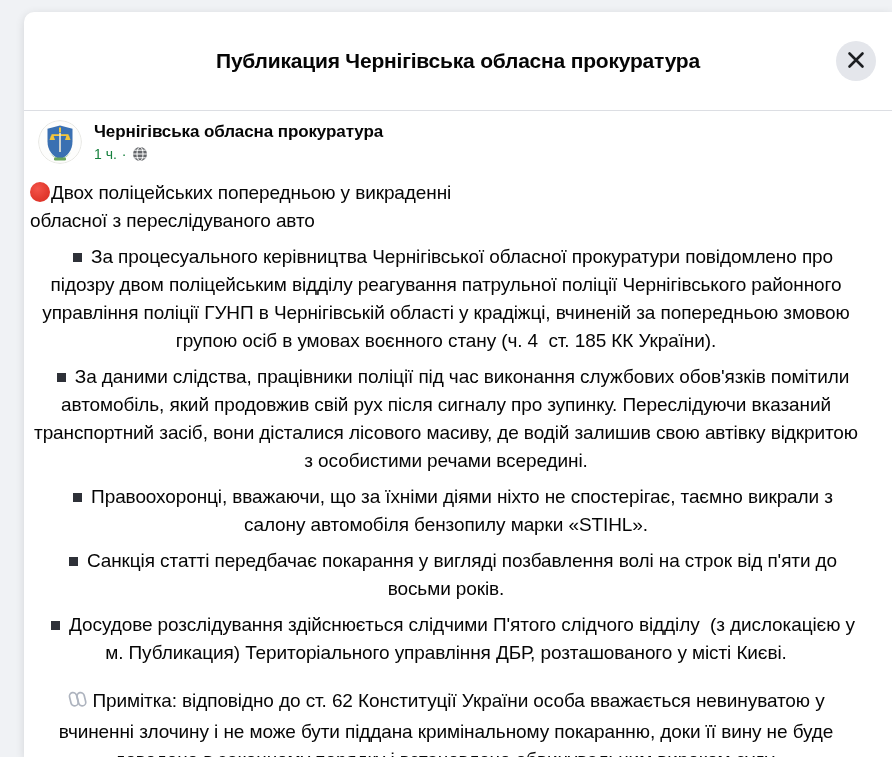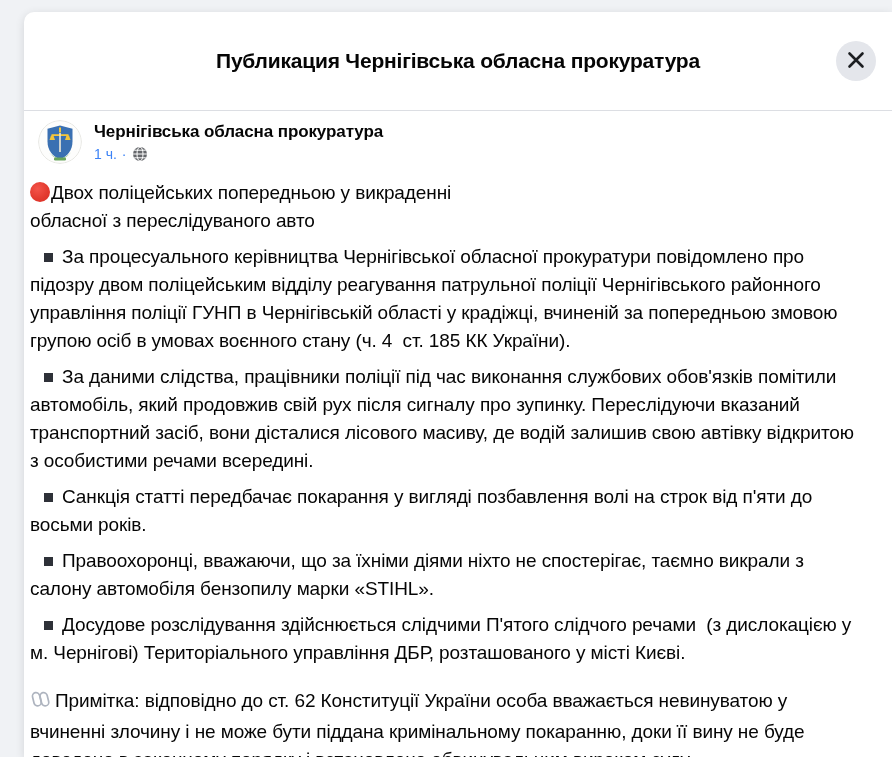--- a/index.html
+++ b/index.html
@@ -65,31 +65,31 @@
     letter-spacing: -0.1px;
     color: #050505;
     text-decoration: none;
     cursor: pointer;
   }
   .post-meta {
     display: flex;
     align-items: center;
     margin-top: 4px;
     font-size: 14px;
-    color: #3b82f6;
+    color: #15803d;
   }
   .post-meta .dot { margin: 0 5px; }
   .post-body {
     font-size: 19px;
     line-height: 28px;
     letter-spacing: -0.1px;
   }
   .post-body .txt { white-space: pre-wrap; }
   .headline { margin-top: 15px; }
-  .para { margin-top: 8px; text-indent: 14px; }
+  .para { margin-top: 8px; text-indent: 14px; text-align: center; }
   .para.no-indent { text-indent: 0; }
   .note-para { margin-top: 20px; }
   .footer-rule { margin-top: 6px; letter-spacing: 0; }
   .red-dot {
     display: inline-block;
     width: 20px; height: 20px;
     border-radius: 50%;
     background: radial-gradient(circle at 38% 34%, #f4544a 0%, #e33b30 55%, #d92c22 100%);
     vertical-align: -3px;
     margin-right: 1px;
@@ -166,29 +166,29 @@
 
       <div class="para">
         <span class="sq-bullet"></span><span class="txt">За процесуального керівництва Чернігівської обласної прокуратури повідомлено про підозру двом поліцейським відділу реагування патрульної поліції Чернігівського районного управління поліції ГУНП в Чернігівській області у крадіжці, вчиненій за попередньою змовою групою осіб в умовах воєнного стану (ч. 4  ст. 185 КК України).</span>
       </div>
 
       <div class="para">
         <span class="sq-bullet"></span><span class="txt">За даними слідства, працівники поліції під час виконання службових обов'язків помітили автомобіль, який продовжив свій рух після сигналу про зупинку. Переслідуючи вказаний транспортний засіб, вони дісталися лісового масиву, де водій залишив свою автівку відкритою з особистими речами всередині.</span>
       </div>
 
       <div class="para">
+        <span class="sq-bullet"></span><span class="txt">Правоохоронці, вважаючи, що за їхніми діями ніхто не спостерігає, таємно викрали з салону автомобіля бензопилу марки «STIHL».</span>
+      </div>
+
+      <div class="para">
         <span class="sq-bullet"></span><span class="txt">Санкція статті передбачає покарання у вигляді позбавлення волі на строк від п'яти до восьми років.</span>
       </div>
 
       <div class="para">
-        <span class="sq-bullet"></span><span class="txt">Правоохоронці, вважаючи, що за їхніми діями ніхто не спостерігає, таємно викрали з салону автомобіля бензопилу марки «STIHL».</span>
-      </div>
-
-      <div class="para">
-        <span class="sq-bullet"></span><span class="txt">Досудове розслідування здійснюється слідчими П'ятого слідчого речами  (з дислокацією у м. Чернігові) Територіального управління ДБР, розташованого у місті Києві.</span>
+        <span class="sq-bullet"></span><span class="txt">Досудове розслідування здійснюється слідчими П'ятого слідчого відділу  (з дислокацією у м. Публикация) Територіального управління ДБР, розташованого у місті Києві.</span>
       </div>
 
       <div class="para no-indent note-para">
         <span class="inline-icon">
           <svg width="22" height="22" viewBox="0 0 22 22">
             <g fill="none" stroke="#aeb4bf" stroke-width="1.7">
               <rect x="3.2" y="4.5" width="7.2" height="13.5" rx="3.6" transform="rotate(-14 6.8 11.2)"></rect>
               <rect x="10.8" y="4.5" width="7.2" height="13.5" rx="3.6" transform="rotate(-14 14.4 11.2)"></rect>
             </g>
           </svg>

